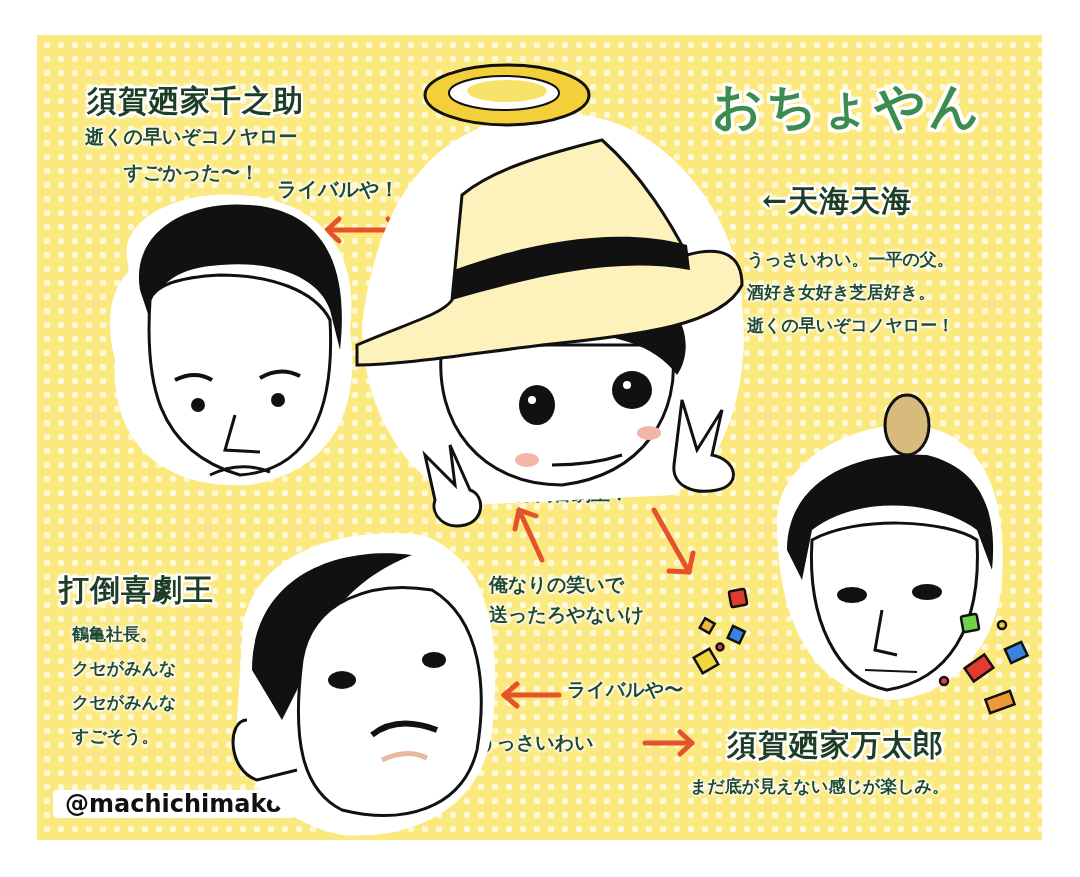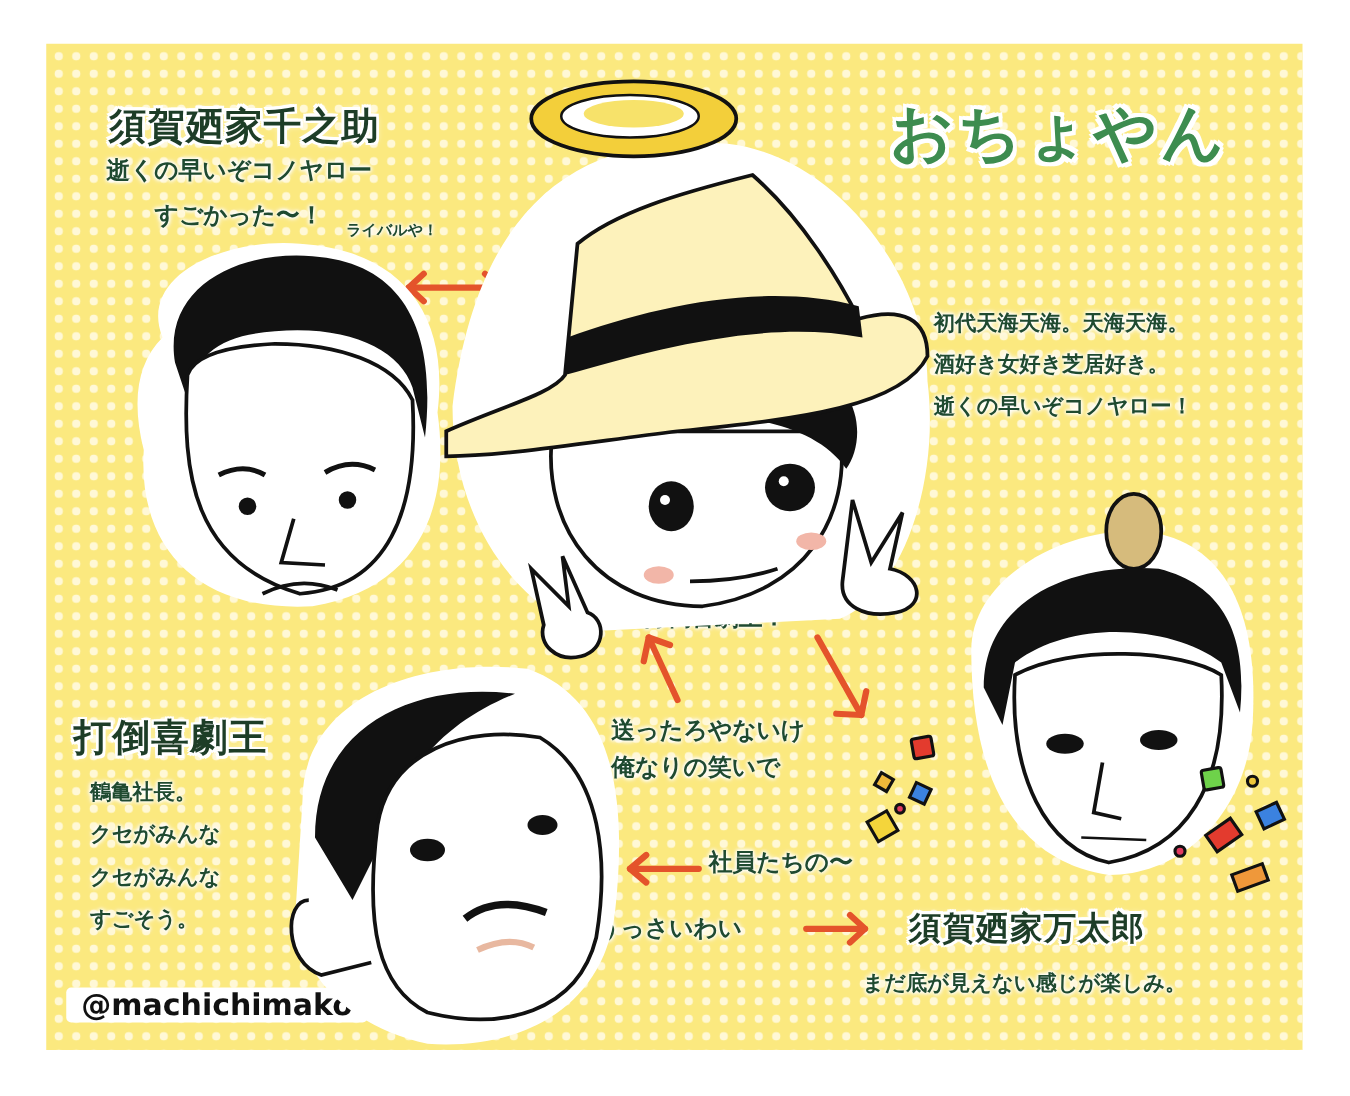--- a/index.html
+++ b/index.html
@@ -40,45 +40,46 @@
 
 <div id="panel">
 
   <div class="abs title" style="left:655px; top:38px;margin-left:20px;">おちょやん</div>
 
   <div class="abs name" style="left:50px; top:46px; font-size:30px;font-family:Liberation Serif, serif;">須賀廼家千之助</div>
   <div class="abs txt desc" style="left:48px; top:86px;">
     <div>逝くの早いぞコノヤロー</div>
     <div style="margin-top:6px;text-align:center;">すごかった〜！</div>
   </div>
-  <div class="abs txt" style="left:240px; top:141px; font-size:12px;">ライバルや！</div>
+  <div class="abs txt" style="left:240px; top:141px; font-size:20px;">ライバルや！</div>
 
+  <div class="abs name" style="left:725px; top:146px; font-size:30px;">←天海天海</div>
   <div class="abs txt desc" style="left:710px; top:208px; font-size:17px; line-height:33px;">
-    <div>初代天海天海。天海天海。</div>
+    <div>うっさいわい。一平の父。</div>
     <div>酒好き女好き芝居好き。</div>
     <div>逝くの早いぞコノヤロー！</div>
   </div>
 
   <div class="abs name" style="left:22px; top:535px; font-size:30px;">打倒喜劇王</div>
   <div class="abs txt desc" style="left:35px; top:582px; font-size:17px; line-height:34px;">
     <div>鶴亀社長。</div>
     <div>クセがみんな</div>
     <div>クセがみんな</div>
     <div>すごそう。</div>
   </div>
 
-  <div class="abs name" style="left:690px; top:690px; font-size:26px;">須賀廼家万太郎</div>
+  <div class="abs name" style="left:690px; top:690px; font-size:30px;">須賀廼家万太郎</div>
   <div class="abs txt" style="left:653px; top:740px; font-size:17px;">まだ底が見えない感じが楽しみ。</div>
 
   <div class="abs txt" style="left:478px; top:446px; font-size:19px;">打倒喜劇王？</div>
   <div class="abs txt" style="left:452px; top:534px; font-size:19px; line-height:30px;">
+    <div>俺なりの笑いで</div>
     <div>送ったろやないけ</div>
-    <div>俺なりの笑いで</div>
   </div>
-  <div class="abs txt" style="left:530px; top:642px; font-size:19px;">社員たちの〜</div>
+  <div class="abs txt" style="left:530px; top:642px; font-size:19px;">ライバルや〜</div>
   <div class="abs txt" style="left:440px; top:695px; font-size:19px;">うっさいわい</div>
 
   <div class="abs" style="left:16px; top:755px; font-size:24px; font-weight:bold; color:#111; background:#fff; padding:0 12px; border-radius:4px;">@machichimako</div>
 
   <svg width="1005" height="805" style="left:0;top:0;">
     <g stroke="#e4532b" stroke-width="5" fill="none" stroke-linecap="round" stroke-linejoin="round">
 
       <g>
         <line x1="290" y1="195" x2="363" y2="195"></line>
         <polyline points="302,184 290,195 302,206"></polyline>

